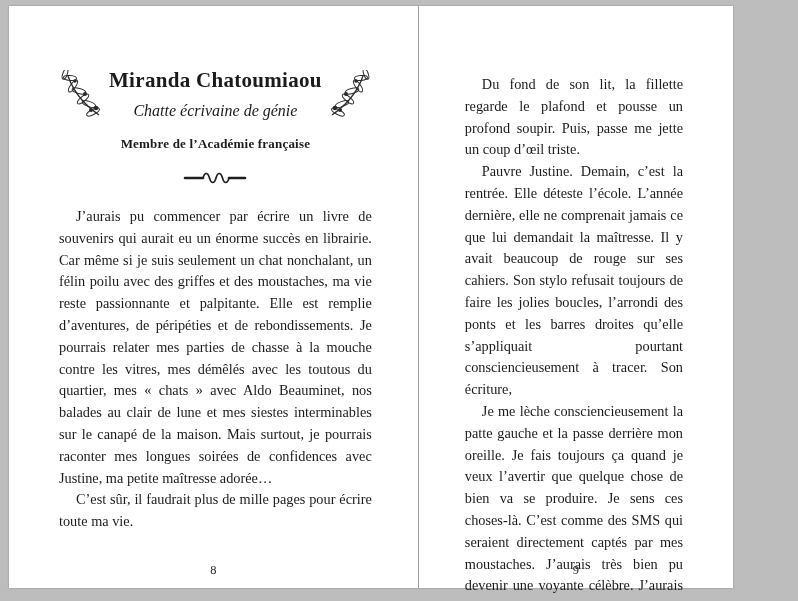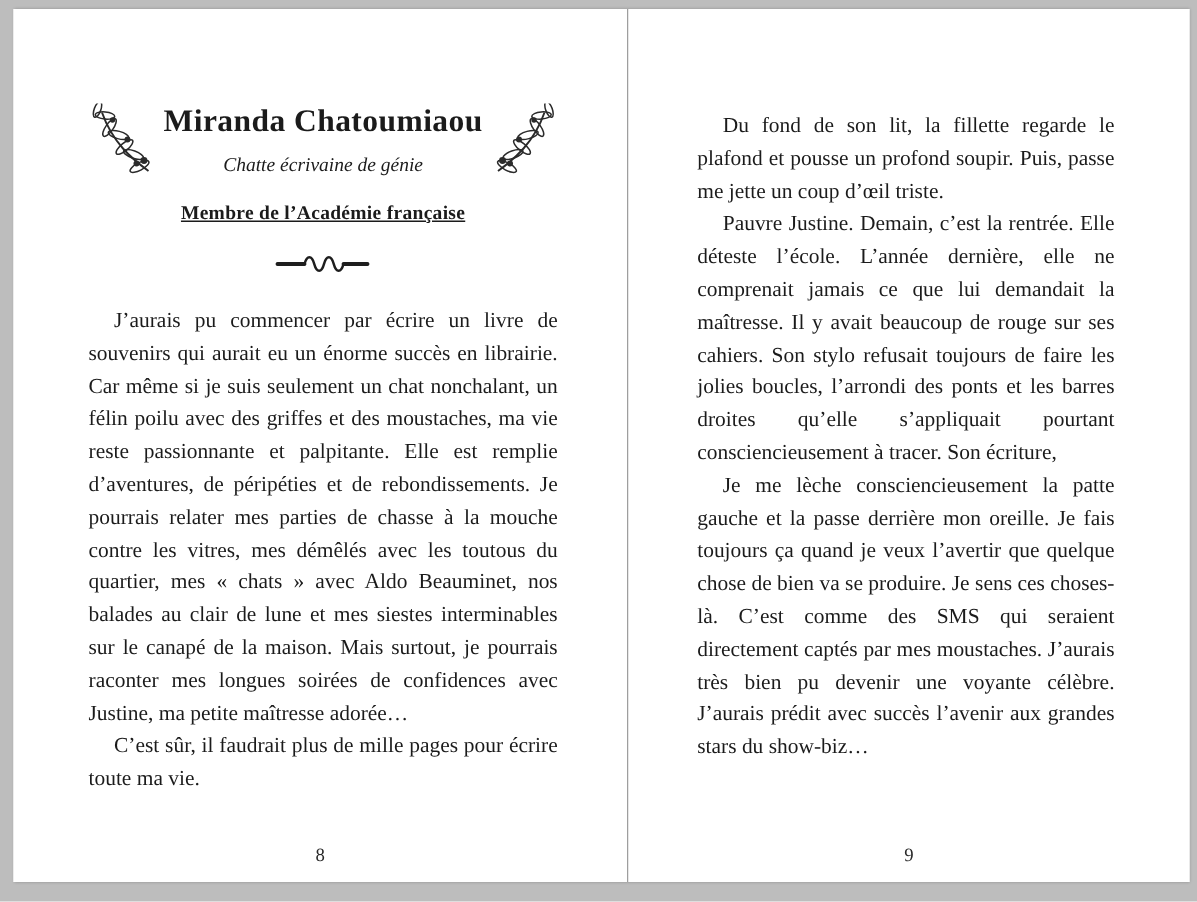--- a/index.html
+++ b/index.html
@@ -7,21 +7,21 @@
   body {
     position:relative;
     overflow:hidden;
     background:#bdbdbd;
     font-family:"Liberation Serif","DejaVu Serif",serif;
     color:#1b1b1b;
   }
   .spread {
     position:absolute;
     left:9px; top:6px;
-    width:784px; height:582px;
+    width:724px; height:582px;
     background:#ffffff;
     display:flex;
     box-shadow:0 0 2px rgba(0,0,0,.25);
     justify-content:flex-end;
   }
   .page {
     position:relative;
     flex:1 1 0;
     background:#ffffff;
   }
@@ -44,29 +44,28 @@
   .head-center { display:flex; flex-direction:column; align-items:center; }
   .chapter-title {
     font-size:21px;
     font-weight:bold;
     letter-spacing:.3px;
     white-space:nowrap;
   }
   .chapter-subtitle {
     margin-top:9px;
     font-style:italic;
-    font-size:13px;
+    font-size:16px;
     white-space:nowrap;
   }
   .chapter-membership {
     margin-top:16px;
     font-weight:bold;
     font-size:13px;
     letter-spacing:.2px;
-    text-decoration:underline;
   }
   .divider { margin:18px auto 0; width:64px; height:16px; }
   .divider svg { display:block; margin:0 auto; }
 
   
   .body-text { margin-top:20px; }
   .body-text p {
     font-size:14.3px;
     line-height:21.8px;
     text-align:justify;

